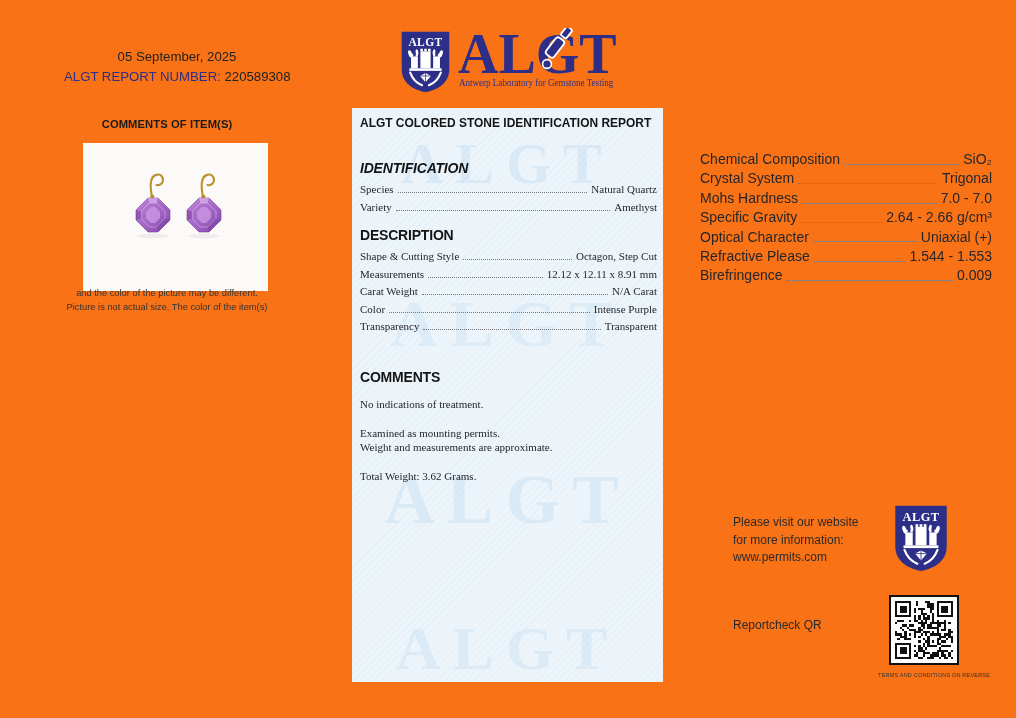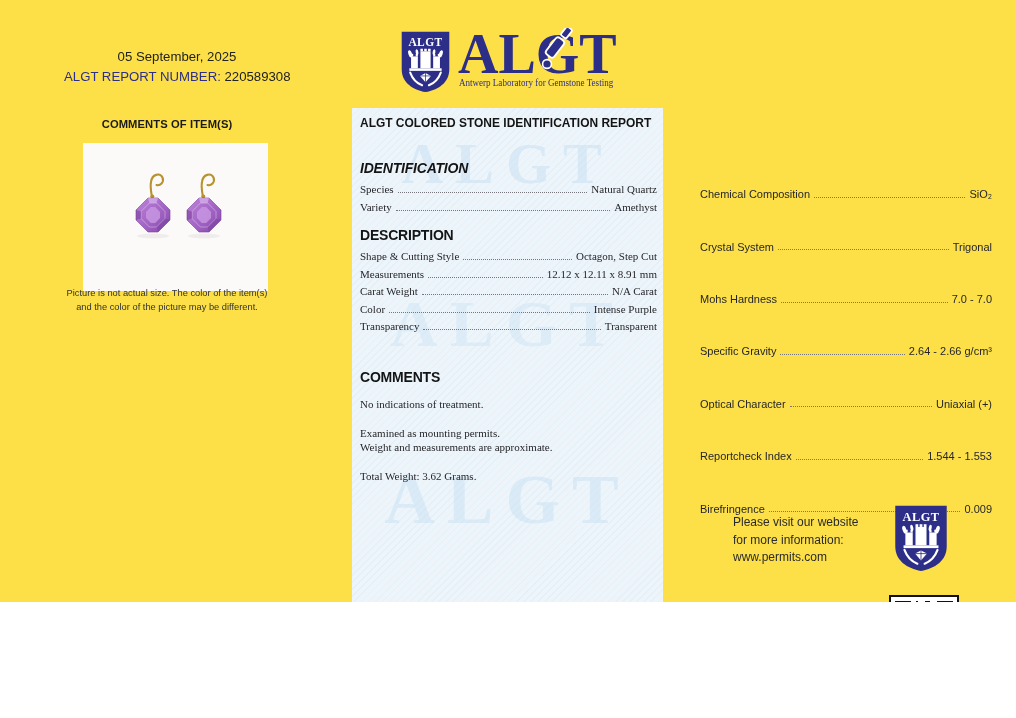--- a/index.html
+++ b/index.html
@@ -5,21 +5,21 @@
   :root{
     --brand-navy:#2d2e87;
     --panel-blue:#edf5fb;
     --watermark-blue:#c9e0f2;
     --gold:#b8922e;
     --ink:#222225;
   }
   *{box-sizing:border-box;}
   body{margin:0;background:#ffffff;}
   .page{
-    position:relative;width:1016px;height:602px;background:#fde047;overflow:hidden;
+    position:relative;width:1016px;height:718px;background:#f97316;overflow:hidden;
     font-family:"Liberation Sans", sans-serif;color:var(--ink);
   }
   
   .header-id{position:absolute;left:64px;top:48px;width:226px;text-align:center;line-height:17px;font-size:13.2px;color:#222;}
   .header-id .report-line{margin-top:3px;white-space:nowrap;}
   .report-label{color:var(--brand-navy);font-weight:normal;}
   .logo-shield{position:absolute;left:400px;top:25px;}
   .logo-wordmark{
     position:absolute;left:458px;top:24px;height:62px;
     font-family:"Liberation Serif", serif;font-weight:bold;font-size:56px;line-height:60px;
@@ -56,21 +56,21 @@
   .spec-rows{margin-top:2px;font-family:Liberation Serif, serif;}
   .spec-row{display:flex;align-items:flex-end;height:17.5px;font-size:11px;color:#26262a;}
   .spec-label{white-space:nowrap;line-height:1.1;}
   .leader{flex:1;border-bottom:1.5px dotted #76767c;margin:0 4px 2.5px 4px;min-width:10px;}
   .spec-value{white-space:nowrap;line-height:1.1;}
   .comment-lines{margin-top:12px;font-family:Liberation Serif, serif;}
   .comment-line{min-height:14.5px;font-size:11px;line-height:14.5px;color:#26262a;}
   
   .properties-title{position:absolute;left:698px;top:112px;width:295px;text-align:center;font-size:14px;font-weight:bold;color:#141414;letter-spacing:-0.1px;}
   .properties-rows{position:absolute;left:700px;top:148px;width:292px;}
-  .prop-row{display:flex;align-items:flex-end;height:19.4px;font-size:11px;color:#26262a;margin-top:33px;}
+  .prop-row{display:flex;align-items:flex-end;height:19.4px;font-size:14px;color:#26262a;}
   
   .website-note{position:absolute;left:733px;top:514px;font-size:12px;line-height:17.5px;color:#2a2a2a;}
   .footer-shield{position:absolute;left:892px;top:504px;}
   .reportcheck-label{position:absolute;left:733px;top:618px;font-size:12px;color:#2a2a2a;}
   .qr-frame{position:absolute;left:889px;top:595px;width:70px;height:70px;border:2px solid #111;background:#fff;padding:4px;}
   .terms-note{position:absolute;left:858px;top:672px;width:134px;text-align:center;font-size:8px;color:#333;transform:scale(0.70);transform-origin:center top;white-space:nowrap;letter-spacing:0.2px;}
 </style>
 </head>
 <body>
 
@@ -145,22 +145,22 @@
           <polygon points="53,67 58,68.5 58,75.5 53,77" fill="#6f3794" opacity="0.5"></polygon>
           <polygon points="75,89 73.6,84 82,75.5 87,77" fill="#6f3794" opacity="0.35"></polygon>
         </g>
       </defs>
       <use href="#earring"></use>
       <use href="#earring" transform="translate(51,0)"></use>
     </svg>
   </div>
   <div class="photo-caption">
 
-  <div>Picture is not actual size. The color of the item(s)</div>
-      <div>and the color of the picture may be different.</div>
+  <div>and the color of the picture may be different.</div>
+      <div>Picture is not actual size. The color of the item(s)</div>
     </div>
 
   <div class="report-panel">
     <div class="watermark" style="top:22px;font-size:58px;">ALGT</div>
     <div class="watermark" style="top:178px;font-size:66px;opacity:0.4;">ALGT</div>
     <div class="watermark" style="top:352px;font-size:70px;opacity:0.5;">ALGT</div>
     <div class="watermark" style="top:505px;font-size:62px;opacity:0.45;">ALGT</div>
 
     <div class="report-content">
       <div class="panel-title">ALGT COLORED STONE IDENTIFICATION REPORT</div>
@@ -254,21 +254,21 @@
         <span class="spec-value">2.64 - 2.66 g/cm³</span>
       </div>
 
       <div class="prop-row">
         <span class="spec-label">Optical Character</span>
         <span class="leader"></span>
         <span class="spec-value">Uniaxial (+)</span>
       </div>
 
       <div class="prop-row">
-        <span class="spec-label">Reportcheck Index</span>
+        <span class="spec-label">Refractive Please</span>
         <span class="leader"></span>
         <span class="spec-value">1.544 - 1.553</span>
       </div>
 
       <div class="prop-row">
         <span class="spec-label">Birefringence</span>
         <span class="leader"></span>
         <span class="spec-value">0.009</span>
       </div>
     </div>

